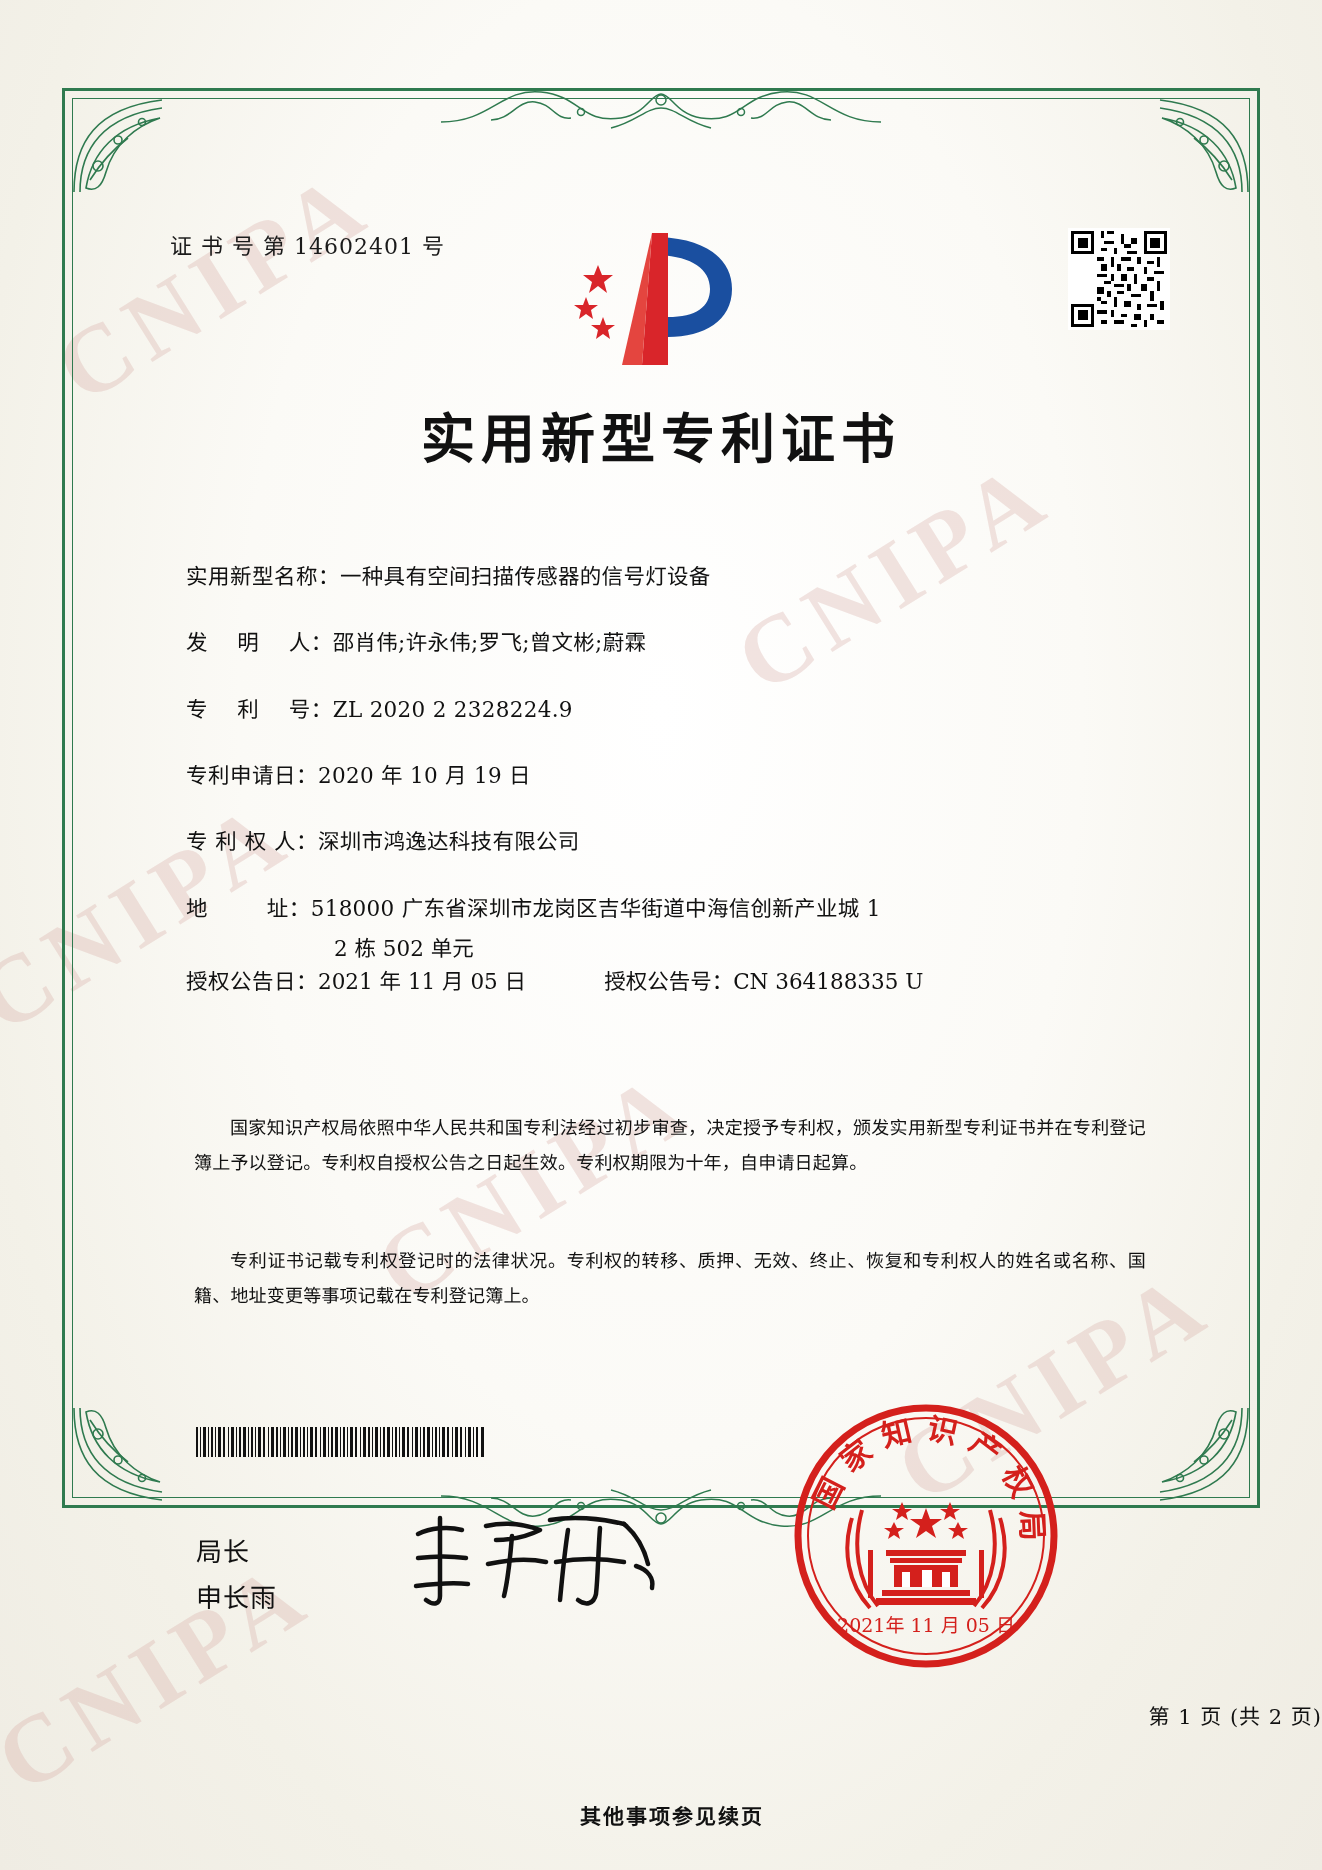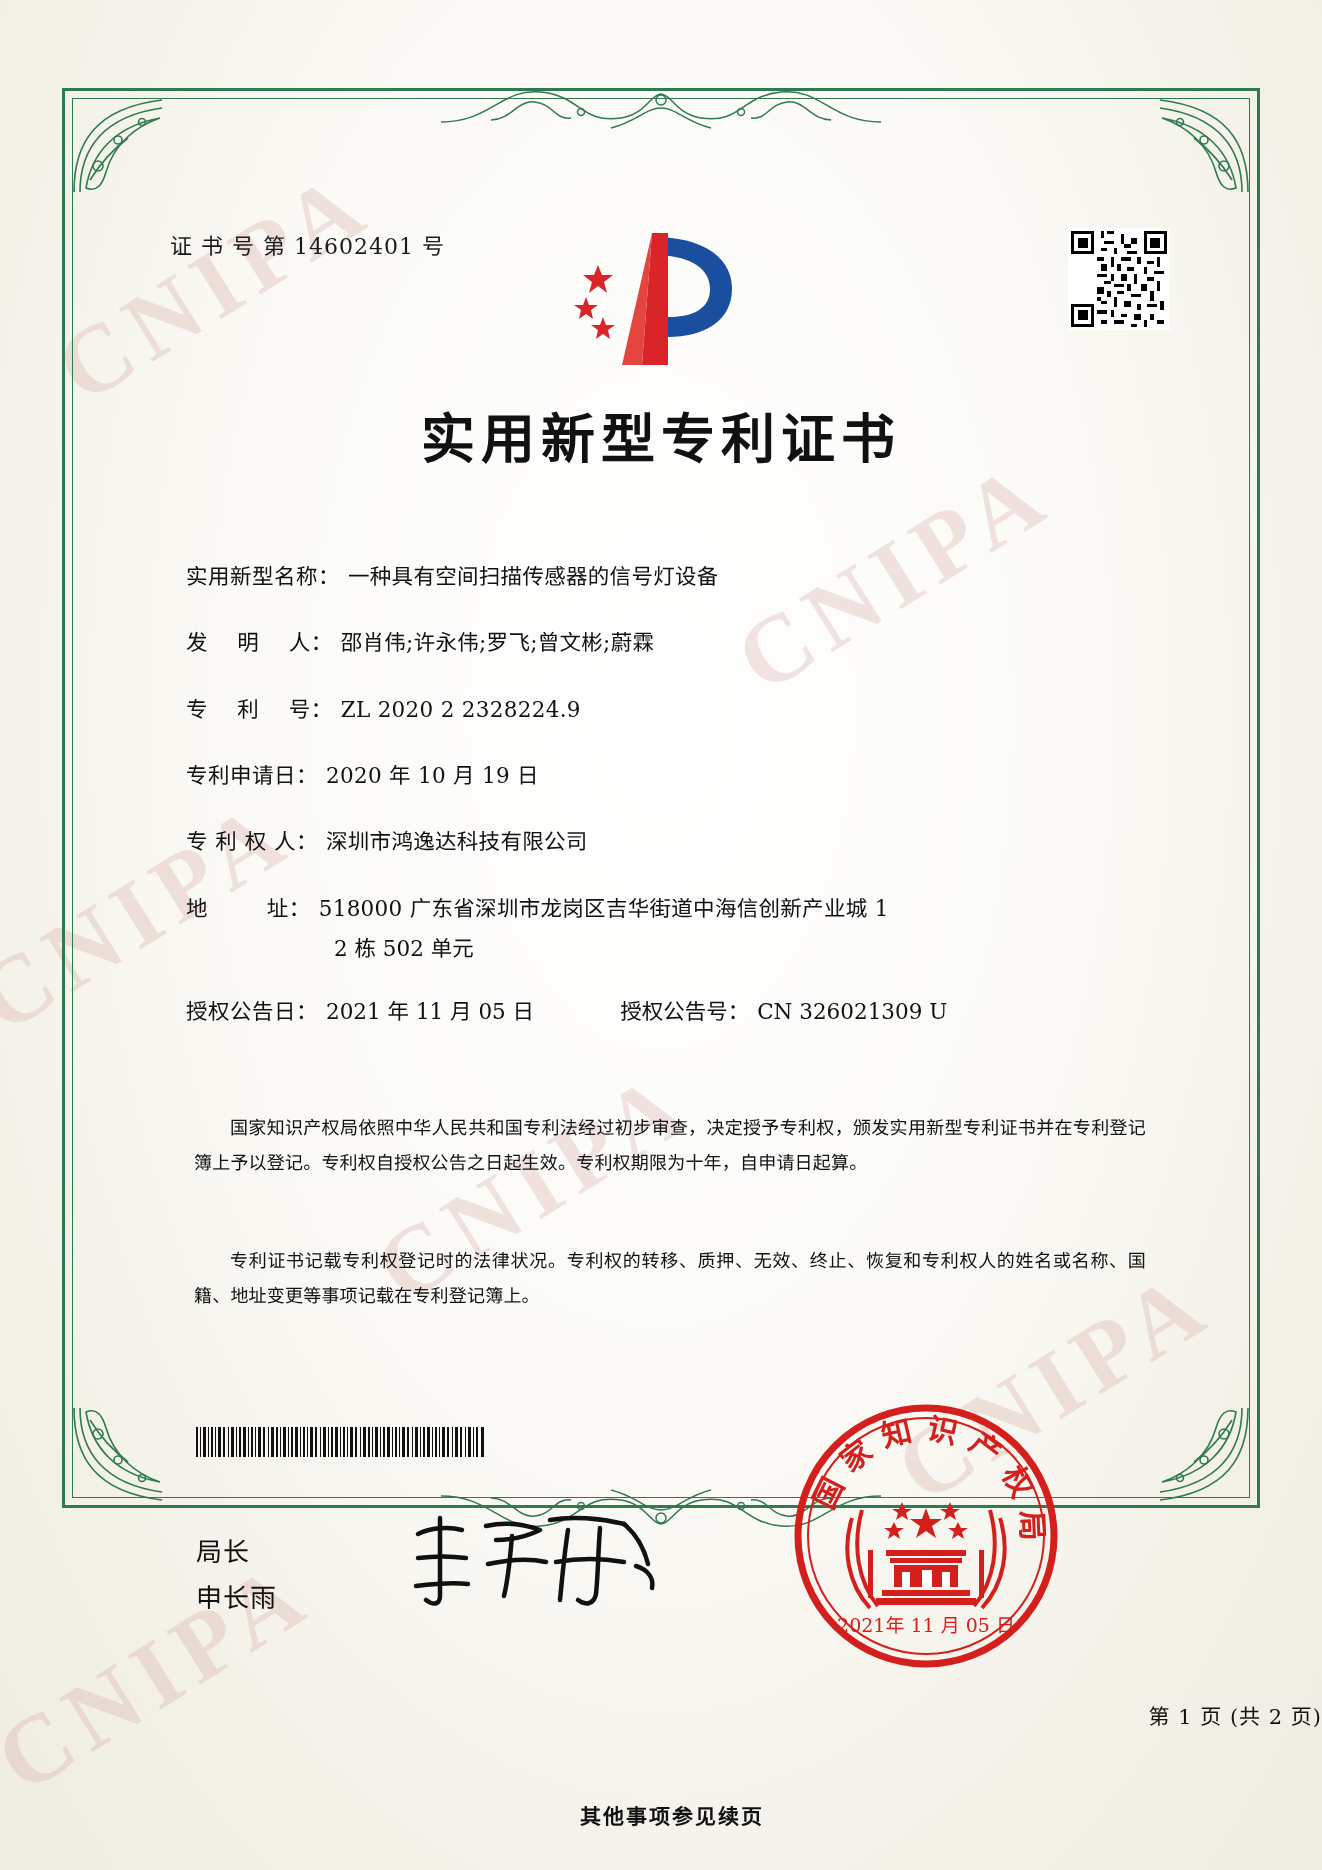--- a/index.html
+++ b/index.html
@@ -138,42 +138,40 @@
     top: 560px;
     width: 950px;
     font-size: 21.5px;
     color: #111;
     line-height: 1.55;
   }
   .frow {
     display: flex;
     align-items: flex-start;
     margin-bottom: 33px;
-    gap: 8px;
   }
   .flabel {
     flex: 0 0 auto;
     white-space: pre;
     letter-spacing: 0.5px;
   }
   .fvalue {
     flex: 1 1 auto;
     letter-spacing: 0.3px;
   }
   .frow.two-col {
     margin-bottom: 48px;
   }
   .col-right {
     margin-left: 78px;
     white-space: nowrap;
   }
   .addr-second {
     padding-left: 148px;
     margin-top: -26px;
-    margin-bottom: 30px;
     font-size: 21.5px;
   }
 
   
   .para {
     position: absolute;
     left: 194px;
     width: 952px;
     font-size: 18px;
     line-height: 1.95;
@@ -445,21 +443,21 @@
     <div class="frow">
       <span class="flabel">地        址：</span>
       <span class="fvalue">518000 广东省深圳市龙岗区吉华街道中海信创新产业城 1</span>
     </div>
     <div class="addr-second">2 栋 502 单元</div>
 
     <div class="frow two-col">
       <span class="flabel">授权公告日：</span>
       <span>2021 年 11 月 05 日</span>
       <span class="col-right">授权公告号：</span>
-      <span>CN 326021309 U</span>
+      <span>CN 364188335 U</span>
     </div>
 
   </div>
 
   <div class="para" id="para1">国家知识产权局依照中华人民共和国专利法经过初步审查，决定授予专利权，颁发实用新型专利证书并在专利登记簿上予以登记。专利权自授权公告之日起生效。专利权期限为十年，自申请日起算。</div>
   <div class="para" id="para2">专利证书记载专利权登记时的法律状况。专利权的转移、质押、无效、终止、恢复和专利权人的姓名或名称、国籍、地址变更等事项记载在专利登记簿上。</div>
 
   <svg class="barcode" viewBox="0 0 290 30" shape-rendering="crispEdges">
     <g fill="#111">
       <rect x="0" y="0" width="2" height="30"></rect>

